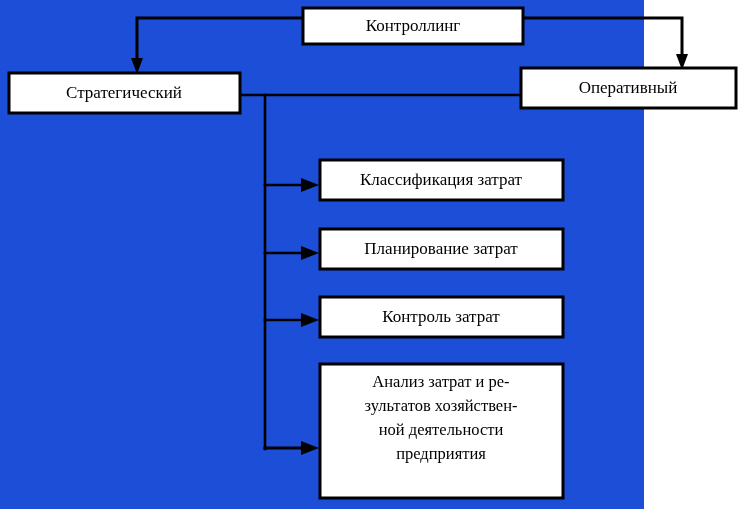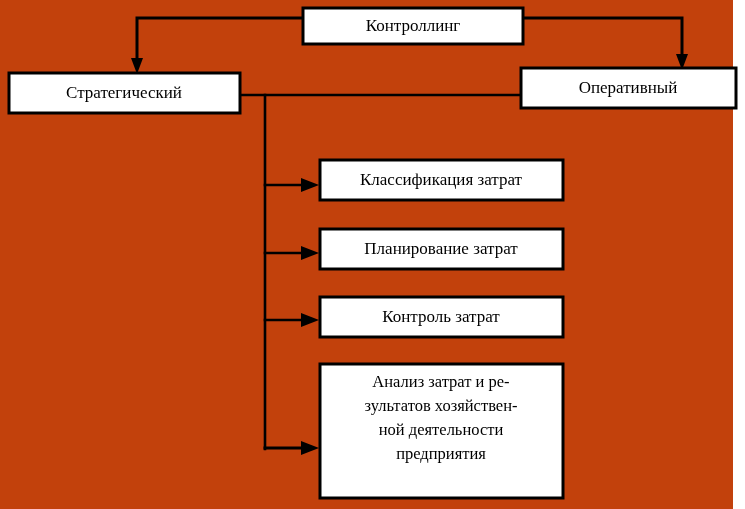--- a/index.html
+++ b/index.html
@@ -8,23 +8,23 @@
     background: #ffffff;
   }
   body {
     width: 745px;
     height: 509px;
     font-family: "Liberation Serif", serif;
     overflow: hidden;
   }
   #diagram-root {
     position: relative;
-    width: 733px;
+    width: 644px;
     height: 509px;
-    background: #c2410c;
+    background: #1d4ed8;
   }
   svg#diagram-svg {
     position: absolute;
     left: 0;
     top: 0;
     width: 745px;
     height: 509px;
     display: block;
   }
   .node-box {

